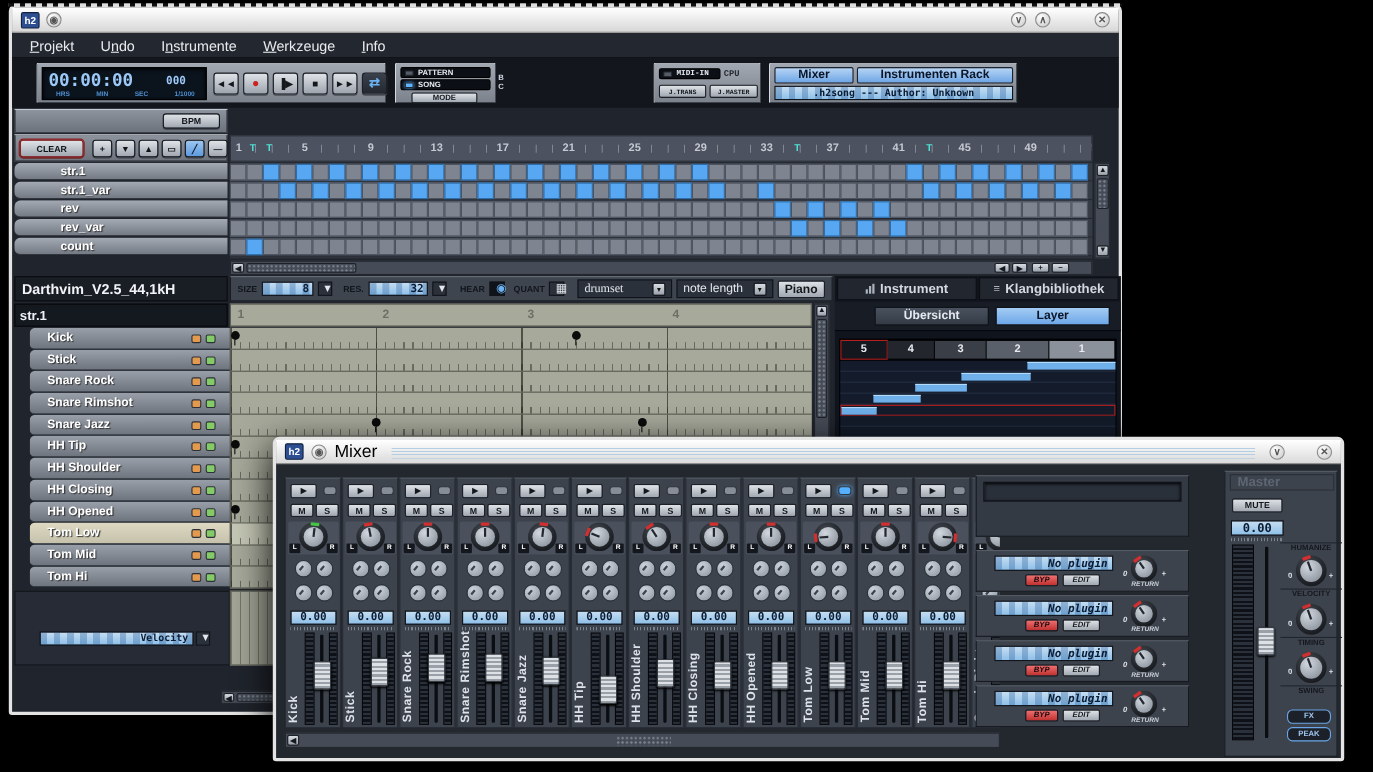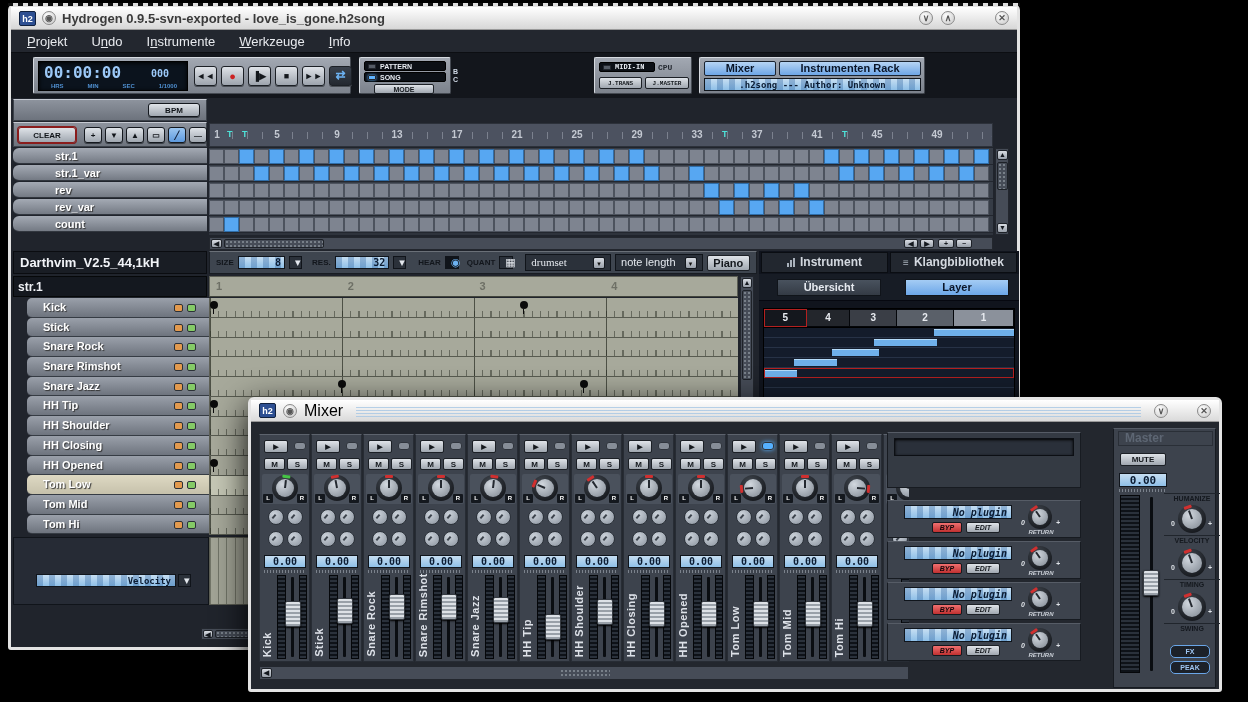--- a/index.html
+++ b/index.html
@@ -109,21 +109,21 @@
     background-image:repeating-linear-gradient(90deg,rgba(56,60,48,.45) 0 1px,transparent 1px 8.25px);
     border:1px solid #5c5e54;}
   .pe-vscroll{position:absolute;left:729px;top:269px;width:14px;height:329px;}
   
   #rack-panel{position:absolute;left:748px;top:244px;width:260px;height:399px;background:#10141d;}
   .rack-tabs{display:flex;gap:2px;padding:1px 2px;}
   .rack-tab{flex:1;height:21px;background:#22272f;border:1px solid #0a0d12;color:#d4d9e0;font-size:12px;
     font-weight:bold;text-align:center;line-height:19px;display:flex;align-items:center;justify-content:center;gap:5px;}
   .mini-bars{display:flex;align-items:flex-end;gap:1px;height:9px;}
   .mini-bars i{display:block;width:2px;background:#aab2bc;}
-  .view-row{display:flex;justify-content:flex-end;gap:24px;padding:5px 10px 4px 10px;background:#171c25;
+  .view-row{display:flex;justify-content:flex-end;gap:6px;padding:5px 10px 4px 10px;background:#171c25;
     border-bottom:1px solid #060810;}
   .view-btn{width:104px;height:17px;font-size:11px;font-weight:bold;text-align:center;line-height:15px;
     background:linear-gradient(#49525e,#343b45);border:1px solid #10141a;color:#e6eaf0;}
   .view-btn.active{background:linear-gradient(#a4ccf4,#6ca6e8);color:#0a1528;}
   #layer-tabs{display:flex;gap:1px;margin:7px 4px 0 4px;background:#04060a;border:1px solid #000;padding:1px;}
   .layer-tab{height:16px;color:#e8ebf0;font-size:10px;font-weight:bold;text-align:center;line-height:15px;}
   .layer-tab.selected{outline:1px solid #b42020;}
   #layer-rows{margin:0 4px;background:#0e1420;border:1px solid #000;border-top:none;}
   .layer-row{height:10px;position:relative;border-bottom:1px solid #273246;background:#141c2b;}
   .layer-row.active{border:1px solid #b42020;}
@@ -194,21 +194,20 @@
   .fxpeak{position:absolute;left:56px;width:40px;height:13px;background:#1c2129;border:1px solid #6aa6e8;
     border-radius:5px;color:#9fc6f2;font-size:7px;font-weight:bold;text-align:center;line-height:12px;}
 </style>
 </head>
 <body>
 
 <div id="main-window">
   <div class="titlebar">
     <span class="h2icon">h2</span>
     <span class="circ">◉</span>
-    <span class="title-text">Hydrogen 0.9.5-svn-exported - love_is_gone.h2song</span>
     <span class="win-ctrls">
       <span class="circ">∨</span>
       <span class="circ">∧</span>
       <span class="circ" style="margin-left:32px;">✕</span>
     </span>
   </div>
   <div class="menubar" id="menubar">
       <span class="menu-item"><u>P</u>rojekt</span>
       <span class="menu-item">U<u>n</u>do</span>
       <span class="menu-item">I<u>n</u>strumente</span>

